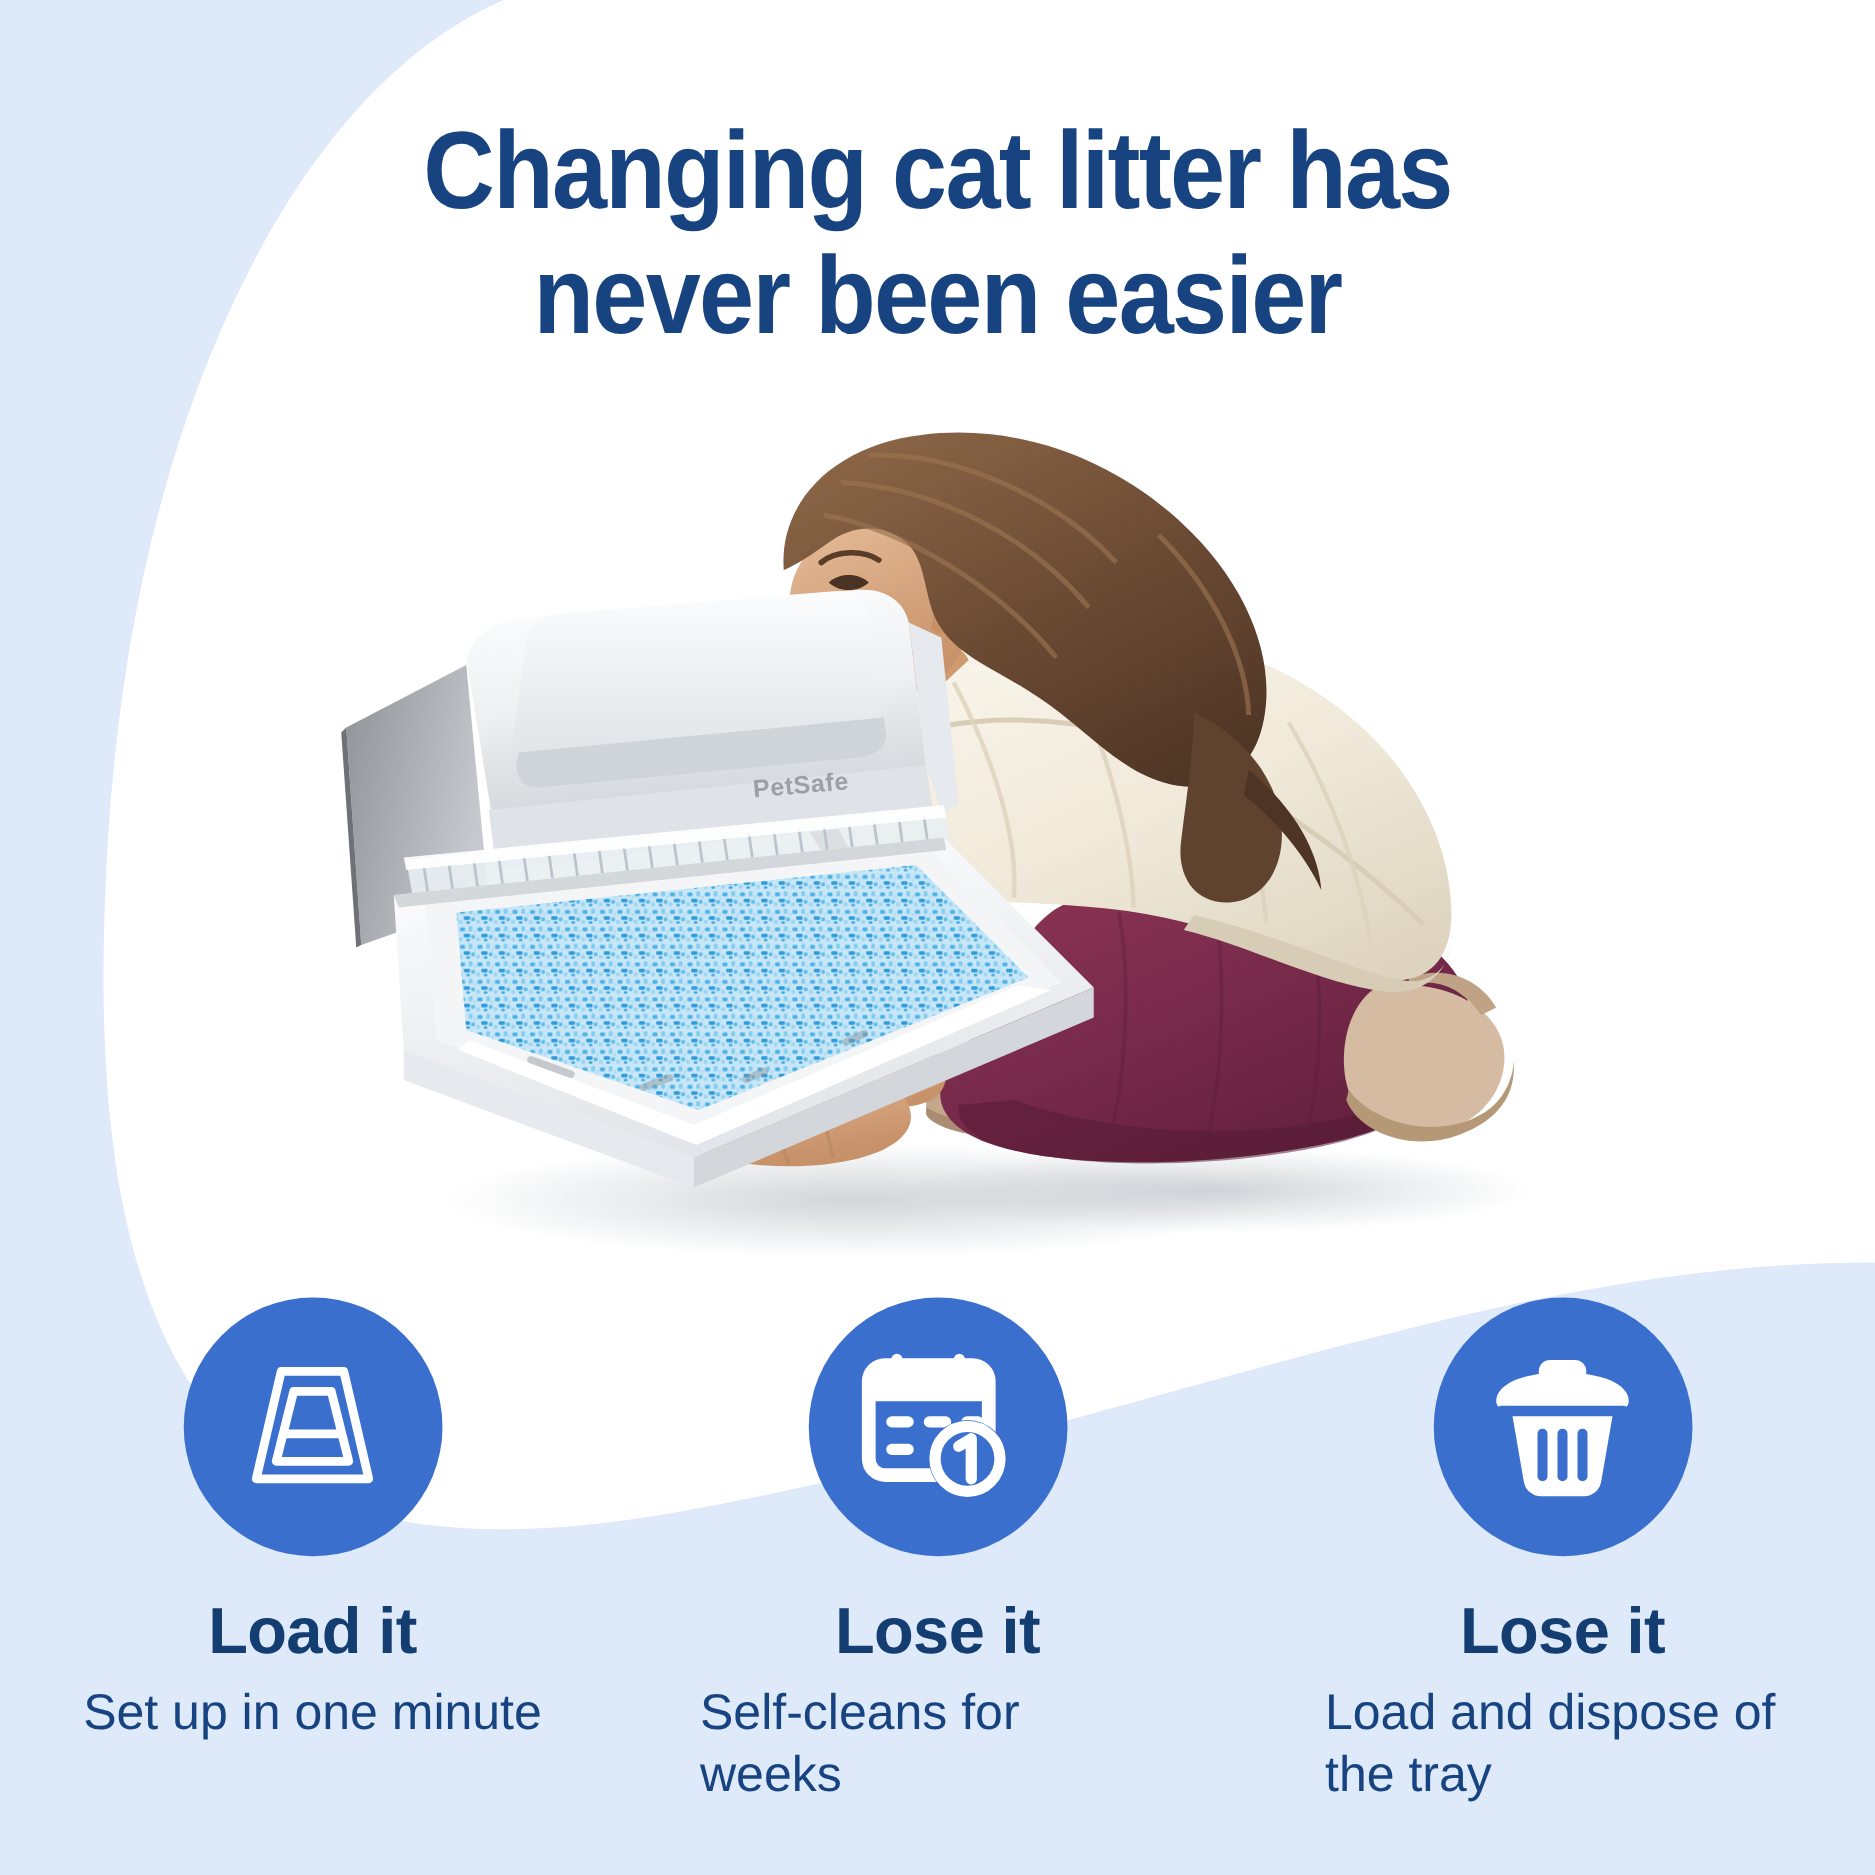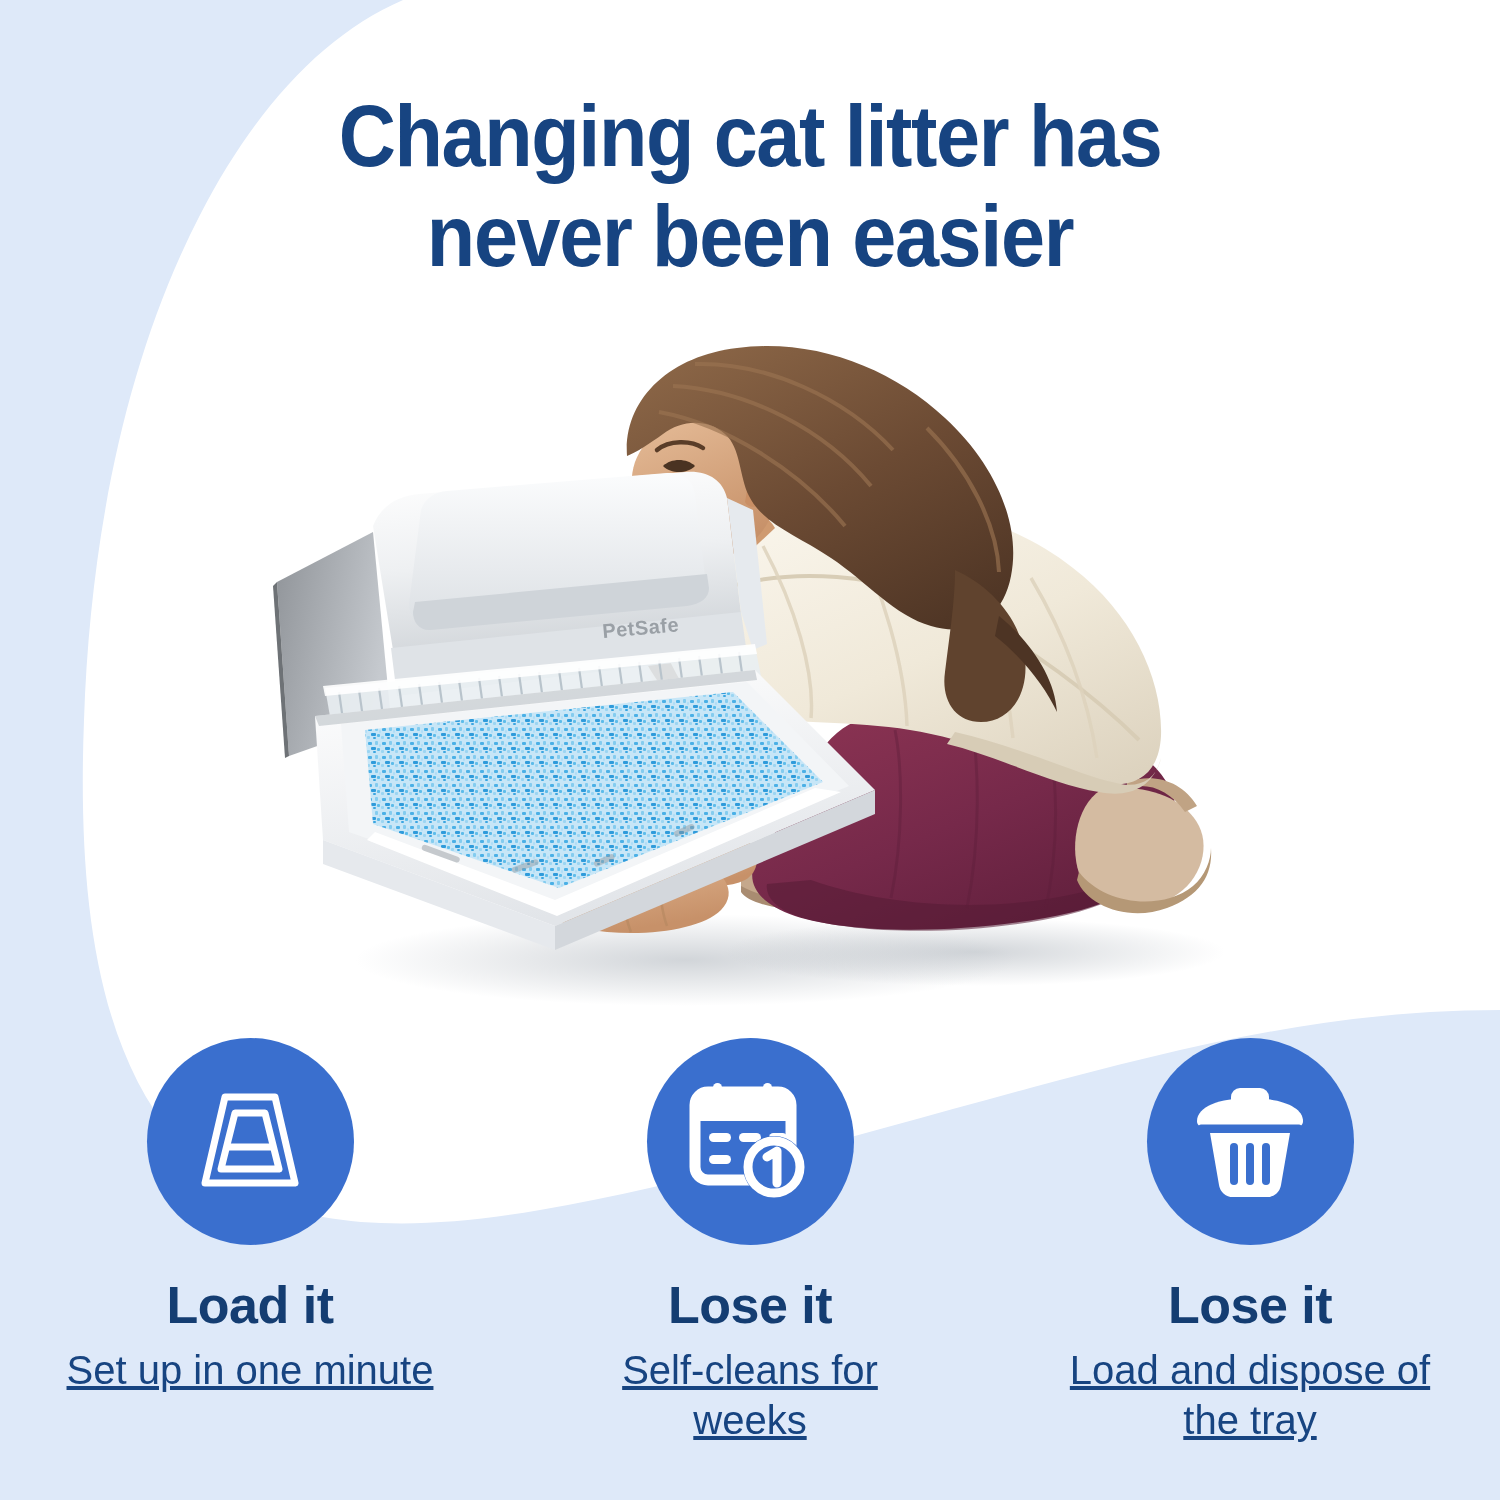--- a/index.html
+++ b/index.html
@@ -55,23 +55,22 @@
     font-weight:bold;
     font-size:52px;
     letter-spacing:-0.5px;
     line-height:1;
   }
   .f-desc{
     margin-top:14px;
     color:#174481;
     font-size:40px;
     line-height:1.26;
-    text-align:center;
+    text-align:left;
     max-width:380px;
-    text-decoration:underline;
   }
 </style>
 </head>
 <body>
 
 <div id="bg-layer">
   <svg id="bg-blob" viewBox="0 0 1500 1500" preserveAspectRatio="none" aria-hidden="true">
     <rect x="0" y="0" width="1500" height="1500" fill="#dee9f9"></rect>
     <path d="M 1500 -10
              L 1500 1010

